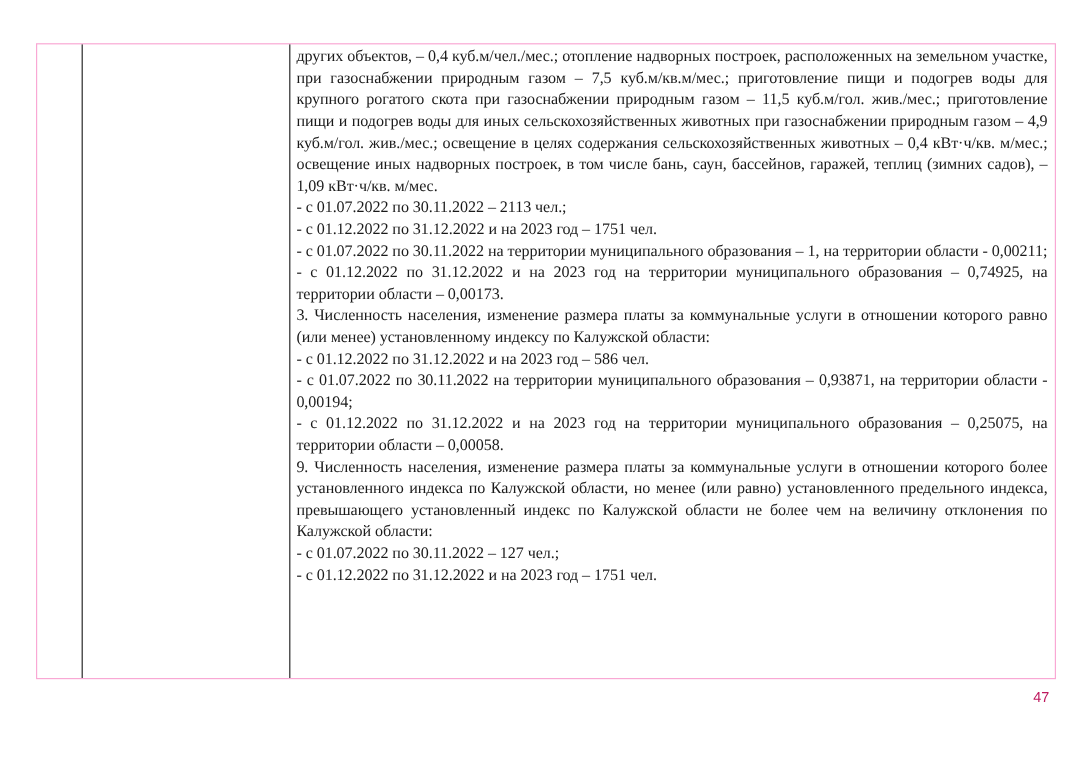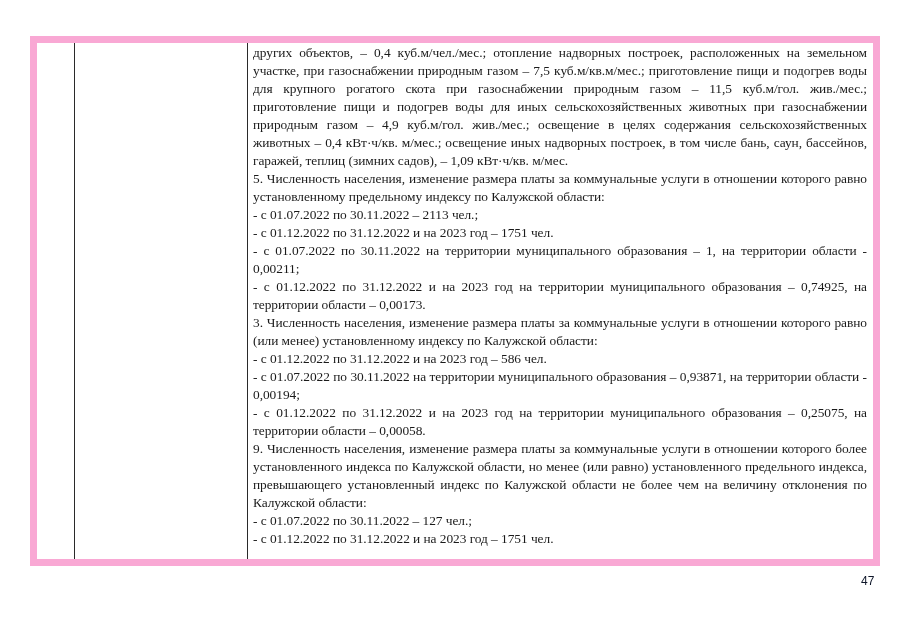--- a/index.html
+++ b/index.html
@@ -2,45 +2,44 @@
 <html><head>
 <meta charset="utf-8">
 <style>
   html, body { margin: 0; padding: 0; }
   body {
     width: 905px; height: 639px; background: #ffffff; position: relative; overflow: hidden;
     font-family: "Liberation Serif", "DejaVu Serif", serif; color: #1a1a1a;
   }
   .page-table {
     position: absolute; left: 30px; top: 36px; width: 850px; height: 530px;
-    border: 7px solid #f9a8d4; box-sizing: border-box; display: flex;
+    border: 1px solid #f9a8d4; box-sizing: border-box; display: flex;
   }
   .col { box-sizing: border-box; height: 100%; }
   .col-1 { width: 38px; border-right: 1px solid #2a2a2a; }
   .col-2 { width: 173px; border-right: 1px solid #2a2a2a; }
   .col-3 { flex: 1; padding: 1px 6px 0 5px; }
   .para {
     margin: 0; font-size: 13.4px; line-height: 18px; text-align: justify;
     text-align-last: left; letter-spacing: -0.05px;
   }
   .para.indent1 { padding-left: 2px; }
   .page-number {
     position: absolute; left: 861px; top: 574px; font-family: "Liberation Sans", sans-serif;
-    font-size: 12px; color: #0f172a;
+    font-size: 12px; color: #be185d;
   }
 </style>
 </head>
 <body>
 
 <div class="page-table">
   <div class="col col-1"></div>
   <div class="col col-2"></div>
   <div class="col col-3">
     <p class="para">других объектов, – 0,4 куб.м/чел./мес.; отопление надворных построек, расположенных на земельном участке, при газоснабжении природным газом – 7,5 куб.м/кв.м/мес.; приготовление пищи и подогрев воды для крупного рогатого скота при газоснабжении природным газом – 11,5 куб.м/гол. жив./мес.; приготовление пищи и подогрев воды для иных сельскохозяйственных животных при газоснабжении природным газом – 4,9 куб.м/гол. жив./мес.; освещение в целях содержания сельскохозяйственных животных – 0,4 кВт·ч/кв. м/мес.; освещение иных надворных построек, в том числе бань, саун, бассейнов, гаражей, теплиц (зимних садов), – 1,09 кВт·ч/кв. м/мес.</p>
-    <p class="para">5. Численность населения, изменение размера платы за коммунальные услуги в отношении которого равно установленному предельному индексу по Калужской области:</p>
     <p class="para">- с 01.07.2022 по 30.11.2022 – 2113 чел.;</p>
     <p class="para">- с 01.12.2022 по 31.12.2022 и на 2023 год – 1751 чел.</p>
     <p class="para">- с 01.07.2022 по 30.11.2022 на территории муниципального образования – 1, на территории области - 0,00211;</p>
     <p class="para">- с 01.12.2022 по 31.12.2022 и на 2023 год на территории муниципального образования – 0,74925, на территории области – 0,00173.</p>
     <p class="para">3. Численность населения, изменение размера платы за коммунальные услуги в отношении которого равно (или менее) установленному индексу по Калужской области:</p>
     <p class="para">- с 01.12.2022 по 31.12.2022 и на 2023 год – 586 чел.</p>
     <p class="para">- с 01.07.2022 по 30.11.2022 на территории муниципального образования – 0,93871, на территории области - 0,00194;</p>
     <p class="para">- с 01.12.2022 по 31.12.2022 и на 2023 год на территории муниципального образования – 0,25075, на территории области – 0,00058.</p>
     <p class="para">9. Численность населения, изменение размера платы за коммунальные услуги в отношении которого более установленного индекса по Калужской области, но менее (или равно) установленного предельного индекса, превышающего установленный индекс по Калужской области не более чем на величину отклонения по Калужской области:</p>
     <p class="para">- с 01.07.2022 по 30.11.2022 – 127 чел.;</p>

